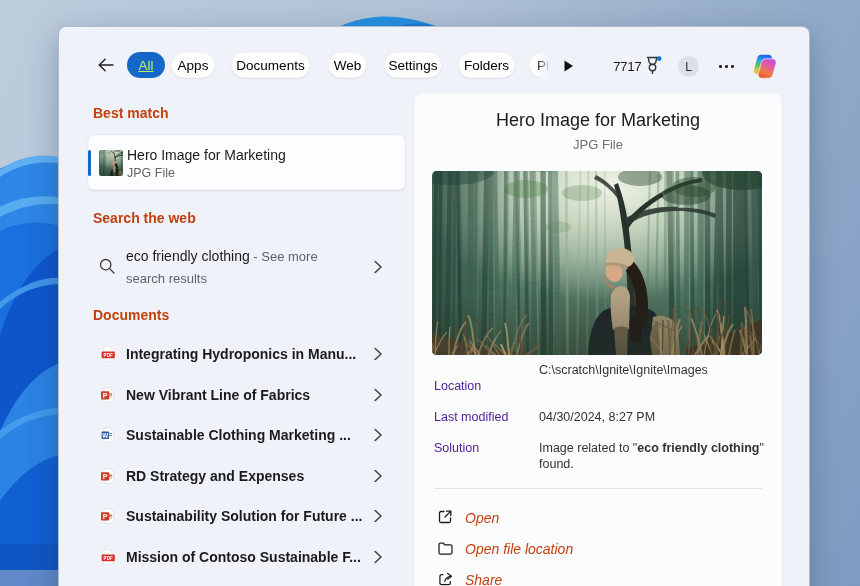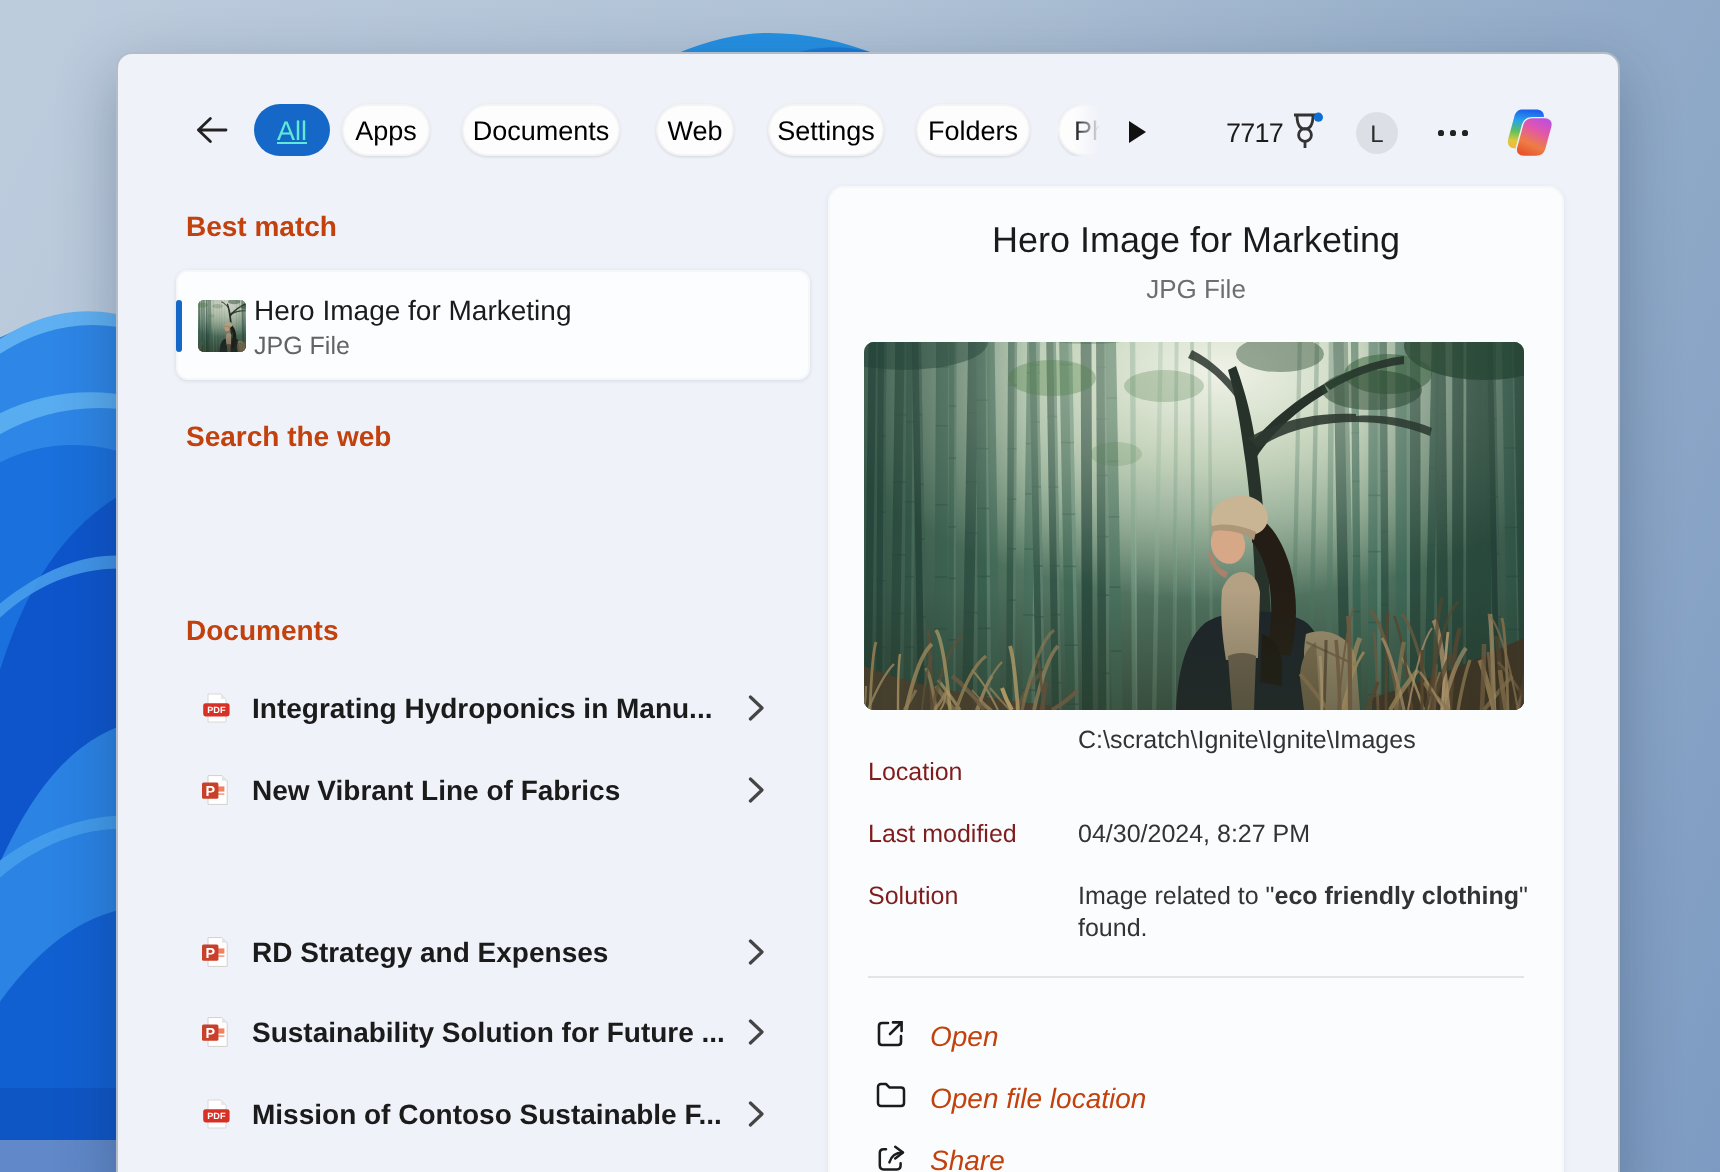--- a/index.html
+++ b/index.html
@@ -11,21 +11,21 @@
   background:#eff2f9; border-radius:8px; border:1px solid rgba(128,145,163,.55);
   box-shadow:0 10px 30px rgba(20,40,70,.30); }
 .pill { position:absolute; top:25px; height:26px; border-radius:13px; background:#fdfdfd;
   box-shadow:0 0.5px 1.5px rgba(0,0,0,.12), inset 0 0 0 1px rgba(0,0,0,.035);
   font-size:13.5px; color:#000000; display:flex; align-items:center; justify-content:center; }
 .hdr { position:absolute; font-size:14px; font-weight:bold; color:#c2410c; }
 .row { position:absolute; left:0; width:346px; height:40px; }
 .rowtxt { position:absolute; left:67px; top:50%; transform:translateY(-50%); font-size:14px; color:#1b1b1b; white-space:nowrap;font-weight:bold; }
 .chev { position:absolute; left:315px; top:50%; transform:translateY(-50%); }
 .ricon { position:absolute; left:41px; top:50%; transform:translateY(-50%); width:16px; height:16px; }
-.mlabel { position:absolute; left:20px; font-size:12.5px; color:#7f1d1d; }
+.mlabel { position:absolute; left:20px; font-size:12.5px; color:#4c1d95; }
 .mval { position:absolute; left:125px; font-size:12.5px; color:#333; }
 .act { position:absolute; left:51px; font-size:14px; color:#c2410c;font-style:italic; }
 </style>
 </head>
 <body>
 <div id="stage">
 
   <svg class="abs" style="left:0;top:0" width="70" height="586" viewBox="0 0 70 586">
       <g transform="translate(0,-16)">
     <path d="M-40,586 L-40,215 C-5,180 30,165 70,186 L70,586 Z" fill="#1a70dc"></path>
@@ -45,21 +45,21 @@
     <path d="M2,27 C18,20 34,16.5 48,16.5 C68,16.5 86,21 102,27 Z" fill="#2590e2"></path>
     <path d="M60,27 C76,22 90,23 102,27 Z" fill="#1b7ad6"></path>
   </svg>
 
   <div id="win">
 
     <svg class="abs" style="left:39px;top:31px" width="16" height="14" viewBox="0 0 16 14">
       <path d="M1.2,7 H15 M1.2,7 L7.2,1.2 M1.2,7 L7.2,12.8" stroke="#222" stroke-width="1.4" fill="none" stroke-linecap="round" stroke-linejoin="round"></path>
     </svg>
 
-    <div class="pill" style="left:68px;width:38px;background:#1568c8;box-shadow:none;color:#5eead4;text-decoration:underline;">All</div>
+    <div class="pill" style="left:68px;width:38px;background:#1568c8;box-shadow:none;color:#bef264;text-decoration:underline;">All</div>
     <div class="pill" style="left:112px;width:44px;">Apps</div>
     <div class="pill" style="left:172px;width:79px;">Documents</div>
     <div class="pill" style="left:269px;width:39px;">Web</div>
     <div class="pill" style="left:325px;width:58px;">Settings</div>
     <div class="pill" style="left:399px;width:57px;">Folders</div>
     <div class="abs" style="left:470px;top:25px;width:62px;height:26px;-webkit-mask-image:linear-gradient(90deg,#000 0px,#000 7px,rgba(0,0,0,0) 21px);mask-image:linear-gradient(90deg,#000 0px,#000 7px,rgba(0,0,0,0) 21px);">
       <div class="pill" style="left:0;top:0;width:56px;justify-content:flex-start;padding-left:8px;">Photos</div>
     </div>
 
     <svg class="abs" style="left:504px;top:33px" width="11" height="12" viewBox="0 0 11 12">
@@ -111,20 +111,32 @@
         <svg width="24" height="26" viewBox="0 0 330 184" preserveAspectRatio="xMidYMid slice">
             <use href="#photo"></use>
           </svg><div style="position:absolute;left:0;top:0;width:24px;height:26px;background:rgba(18,36,28,.14);"></div>
       </div>
       <div class="abs" style="left:39px;top:12px;font-size:14px;color:#1b1b1b;">Hero Image for Marketing</div>
       <div class="abs" style="left:39px;top:31px;font-size:12.5px;color:#636363;">JPG File</div>
     </div>
 
     <div class="hdr" style="left:34px;top:183px;">Search the web</div>
 
+    <div class="row" style="top:218px;height:44px;">
+      <svg class="abs" style="left:40px;top:13px;" width="16" height="16" viewBox="0 0 16 16">
+        <circle cx="6.7" cy="6.7" r="5.2" stroke="#3a3a3a" stroke-width="1.3" fill="none"></circle>
+        <path d="M10.6,10.6 L15,15" stroke="#3a3a3a" stroke-width="1.3" stroke-linecap="round"></path>
+      </svg>
+      <div class="abs" style="left:67px;top:1px;width:220px;line-height:20.5px;">
+        <span style="font-size:14px;color:#1b1b1b;">eco friendly clothing</span><span style="font-size:13px;color:#5f6368;"> - See more search results</span>
+      </div>
+      <svg class="chev" width="8" height="13" viewBox="0 0 8 13">
+          <path d="M1.2,1 L7,6.5 L1.2,12" stroke="#454545" stroke-width="1.6" fill="none" stroke-linecap="round" stroke-linejoin="round"></path>
+        </svg>
+    </div>
 
     <div class="hdr" style="left:34px;top:280px;">Documents</div>
 
     <div class="row" style="top:307.0px;">
       <span class="ricon"><svg width="16" height="16" viewBox="0 0 16 16">
             <path d="M4,1 H10.5 L13,3.5 V15 H4 Z" fill="#fff" stroke="#d8d8d8" stroke-width="0.5"></path>
             <path d="M10.5,1 L13,3.5 H10.5 Z" fill="#e8e8e8"></path>
             <rect x="1.6" y="5.6" width="13.2" height="6.6" rx="1.2" fill="#d93025"></rect>
             <text x="8.2" y="10.7" font-size="4.6" font-weight="bold" fill="#fff" text-anchor="middle" font-family="Liberation Sans">PDF</text>
           </svg></span>
@@ -136,20 +148,34 @@
 <div class="row" style="top:347.6px;">
       <span class="ricon"><svg width="16" height="16" viewBox="0 0 16 16">
             <path d="M4,0.8 H11 L13.6,3.4 V15.2 H4 Z" fill="#fff" stroke="#d0d0d0" stroke-width="0.5"></path>
             <path d="M11,0.8 L13.6,3.4 H11 Z" fill="#e4e4e4"></path>
             <rect x="8.6" y="6.2" width="3.6" height="2.6" fill="#ed6c47" opacity="0.85"></rect>
             <rect x="8.6" y="9.6" width="3.6" height="0.9" fill="#ed6c47" opacity="0.6"></rect>
             <rect x="1" y="4.2" width="8.2" height="8.2" rx="0.8" fill="#c8402a"></rect>
             <text x="5.1" y="11" font-size="7.2" font-weight="bold" fill="#fff" text-anchor="middle" font-family="Liberation Sans">P</text>
           </svg></span>
       <span class="rowtxt">New Vibrant Line of Fabrics</span>
+      <svg class="chev" width="8" height="13" viewBox="0 0 8 13">
+          <path d="M1.2,1 L7,6.5 L1.2,12" stroke="#454545" stroke-width="1.6" fill="none" stroke-linecap="round" stroke-linejoin="round"></path>
+        </svg>
+    </div>
+<div class="row" style="top:388.2px;">
+      <span class="ricon"><svg width="16" height="16" viewBox="0 0 16 16">
+            <path d="M4,0.8 H11 L13.6,3.4 V15.2 H4 Z" fill="#fff" stroke="#d0d0d0" stroke-width="0.5"></path>
+            <path d="M11,0.8 L13.6,3.4 H11 Z" fill="#e4e4e4"></path>
+            <rect x="8.8" y="6" width="3.4" height="1" fill="#2b579a" opacity="0.7"></rect>
+            <rect x="8.8" y="8" width="3.4" height="1" fill="#2b579a" opacity="0.7"></rect>
+            <rect x="1.6" y="4.6" width="7.4" height="7.4" rx="0.8" fill="#2b579a"></rect>
+            <text x="5.3" y="10.7" font-size="6.4" font-weight="bold" fill="#fff" text-anchor="middle" font-family="Liberation Sans">W</text>
+          </svg></span>
+      <span class="rowtxt">Sustainable <b>Clothing</b> Marketing ...</span>
       <svg class="chev" width="8" height="13" viewBox="0 0 8 13">
           <path d="M1.2,1 L7,6.5 L1.2,12" stroke="#454545" stroke-width="1.6" fill="none" stroke-linecap="round" stroke-linejoin="round"></path>
         </svg>
     </div>
 <div class="row" style="top:428.8px;">
       <span class="ricon"><svg width="16" height="16" viewBox="0 0 16 16">
             <path d="M4,0.8 H11 L13.6,3.4 V15.2 H4 Z" fill="#fff" stroke="#d0d0d0" stroke-width="0.5"></path>
             <path d="M11,0.8 L13.6,3.4 H11 Z" fill="#e4e4e4"></path>
             <rect x="8.6" y="6.2" width="3.6" height="2.6" fill="#ed6c47" opacity="0.85"></rect>
             <rect x="8.6" y="9.6" width="3.6" height="0.9" fill="#ed6c47" opacity="0.6"></rect>

